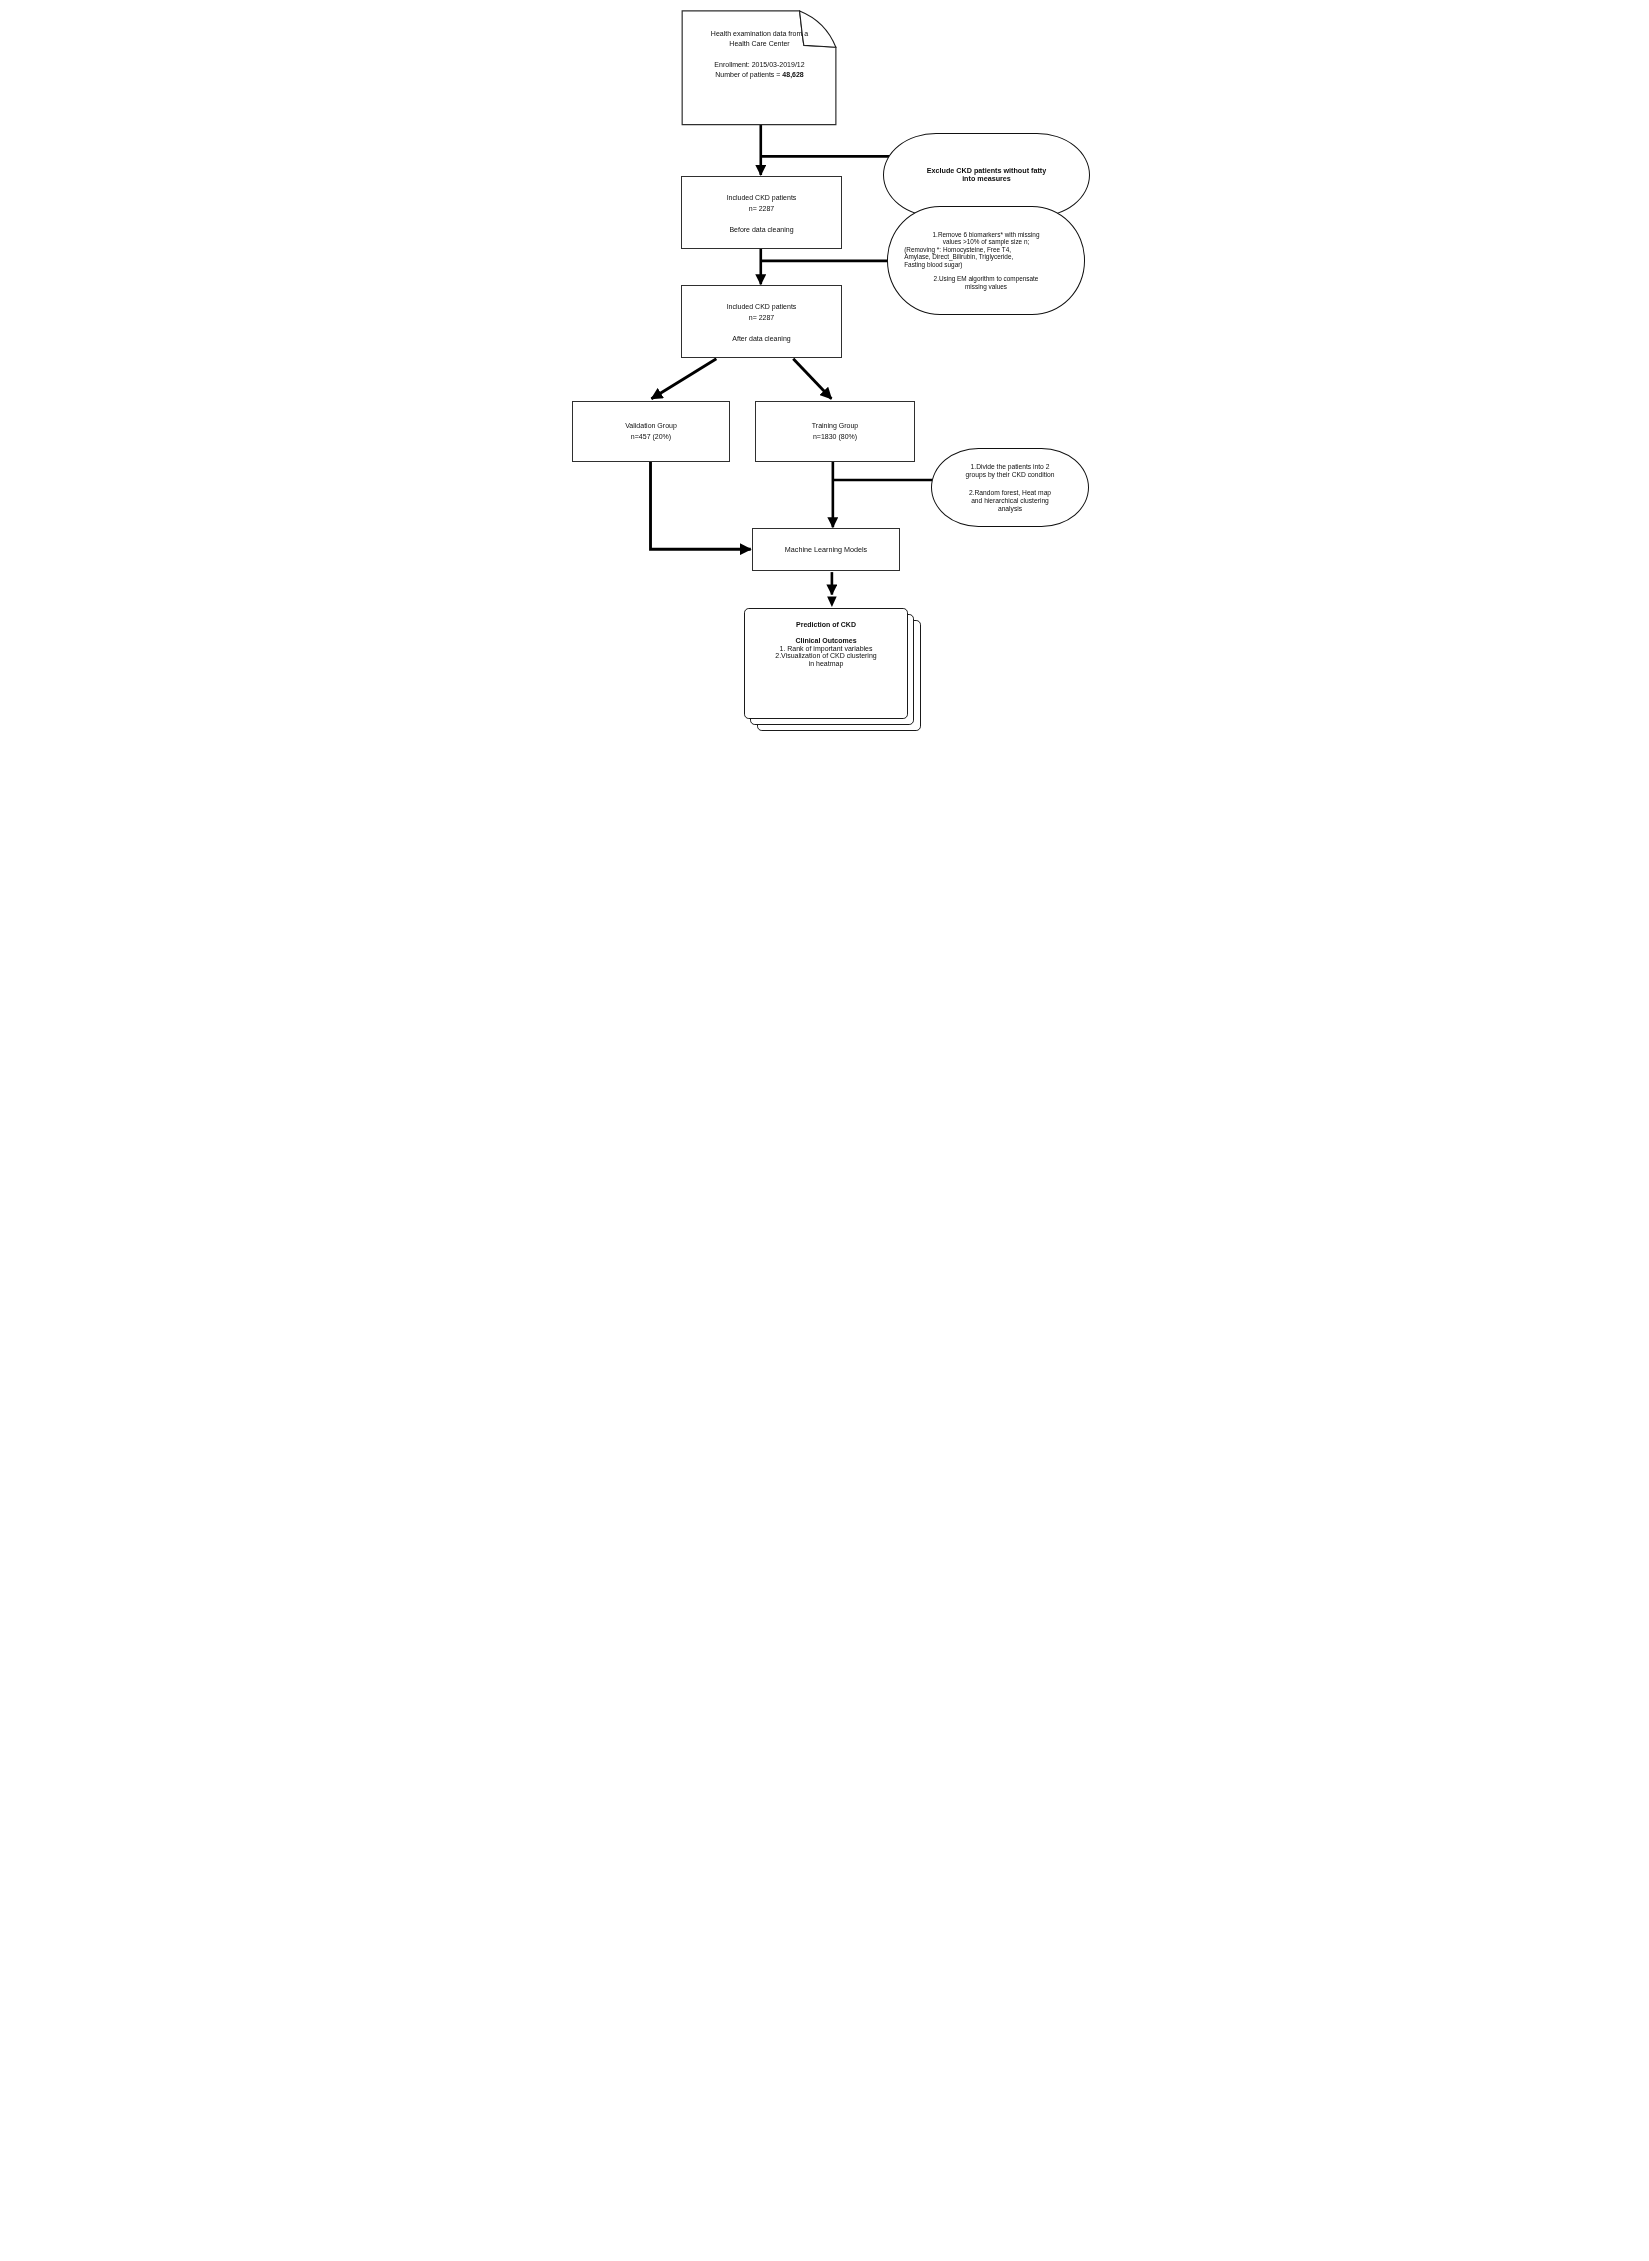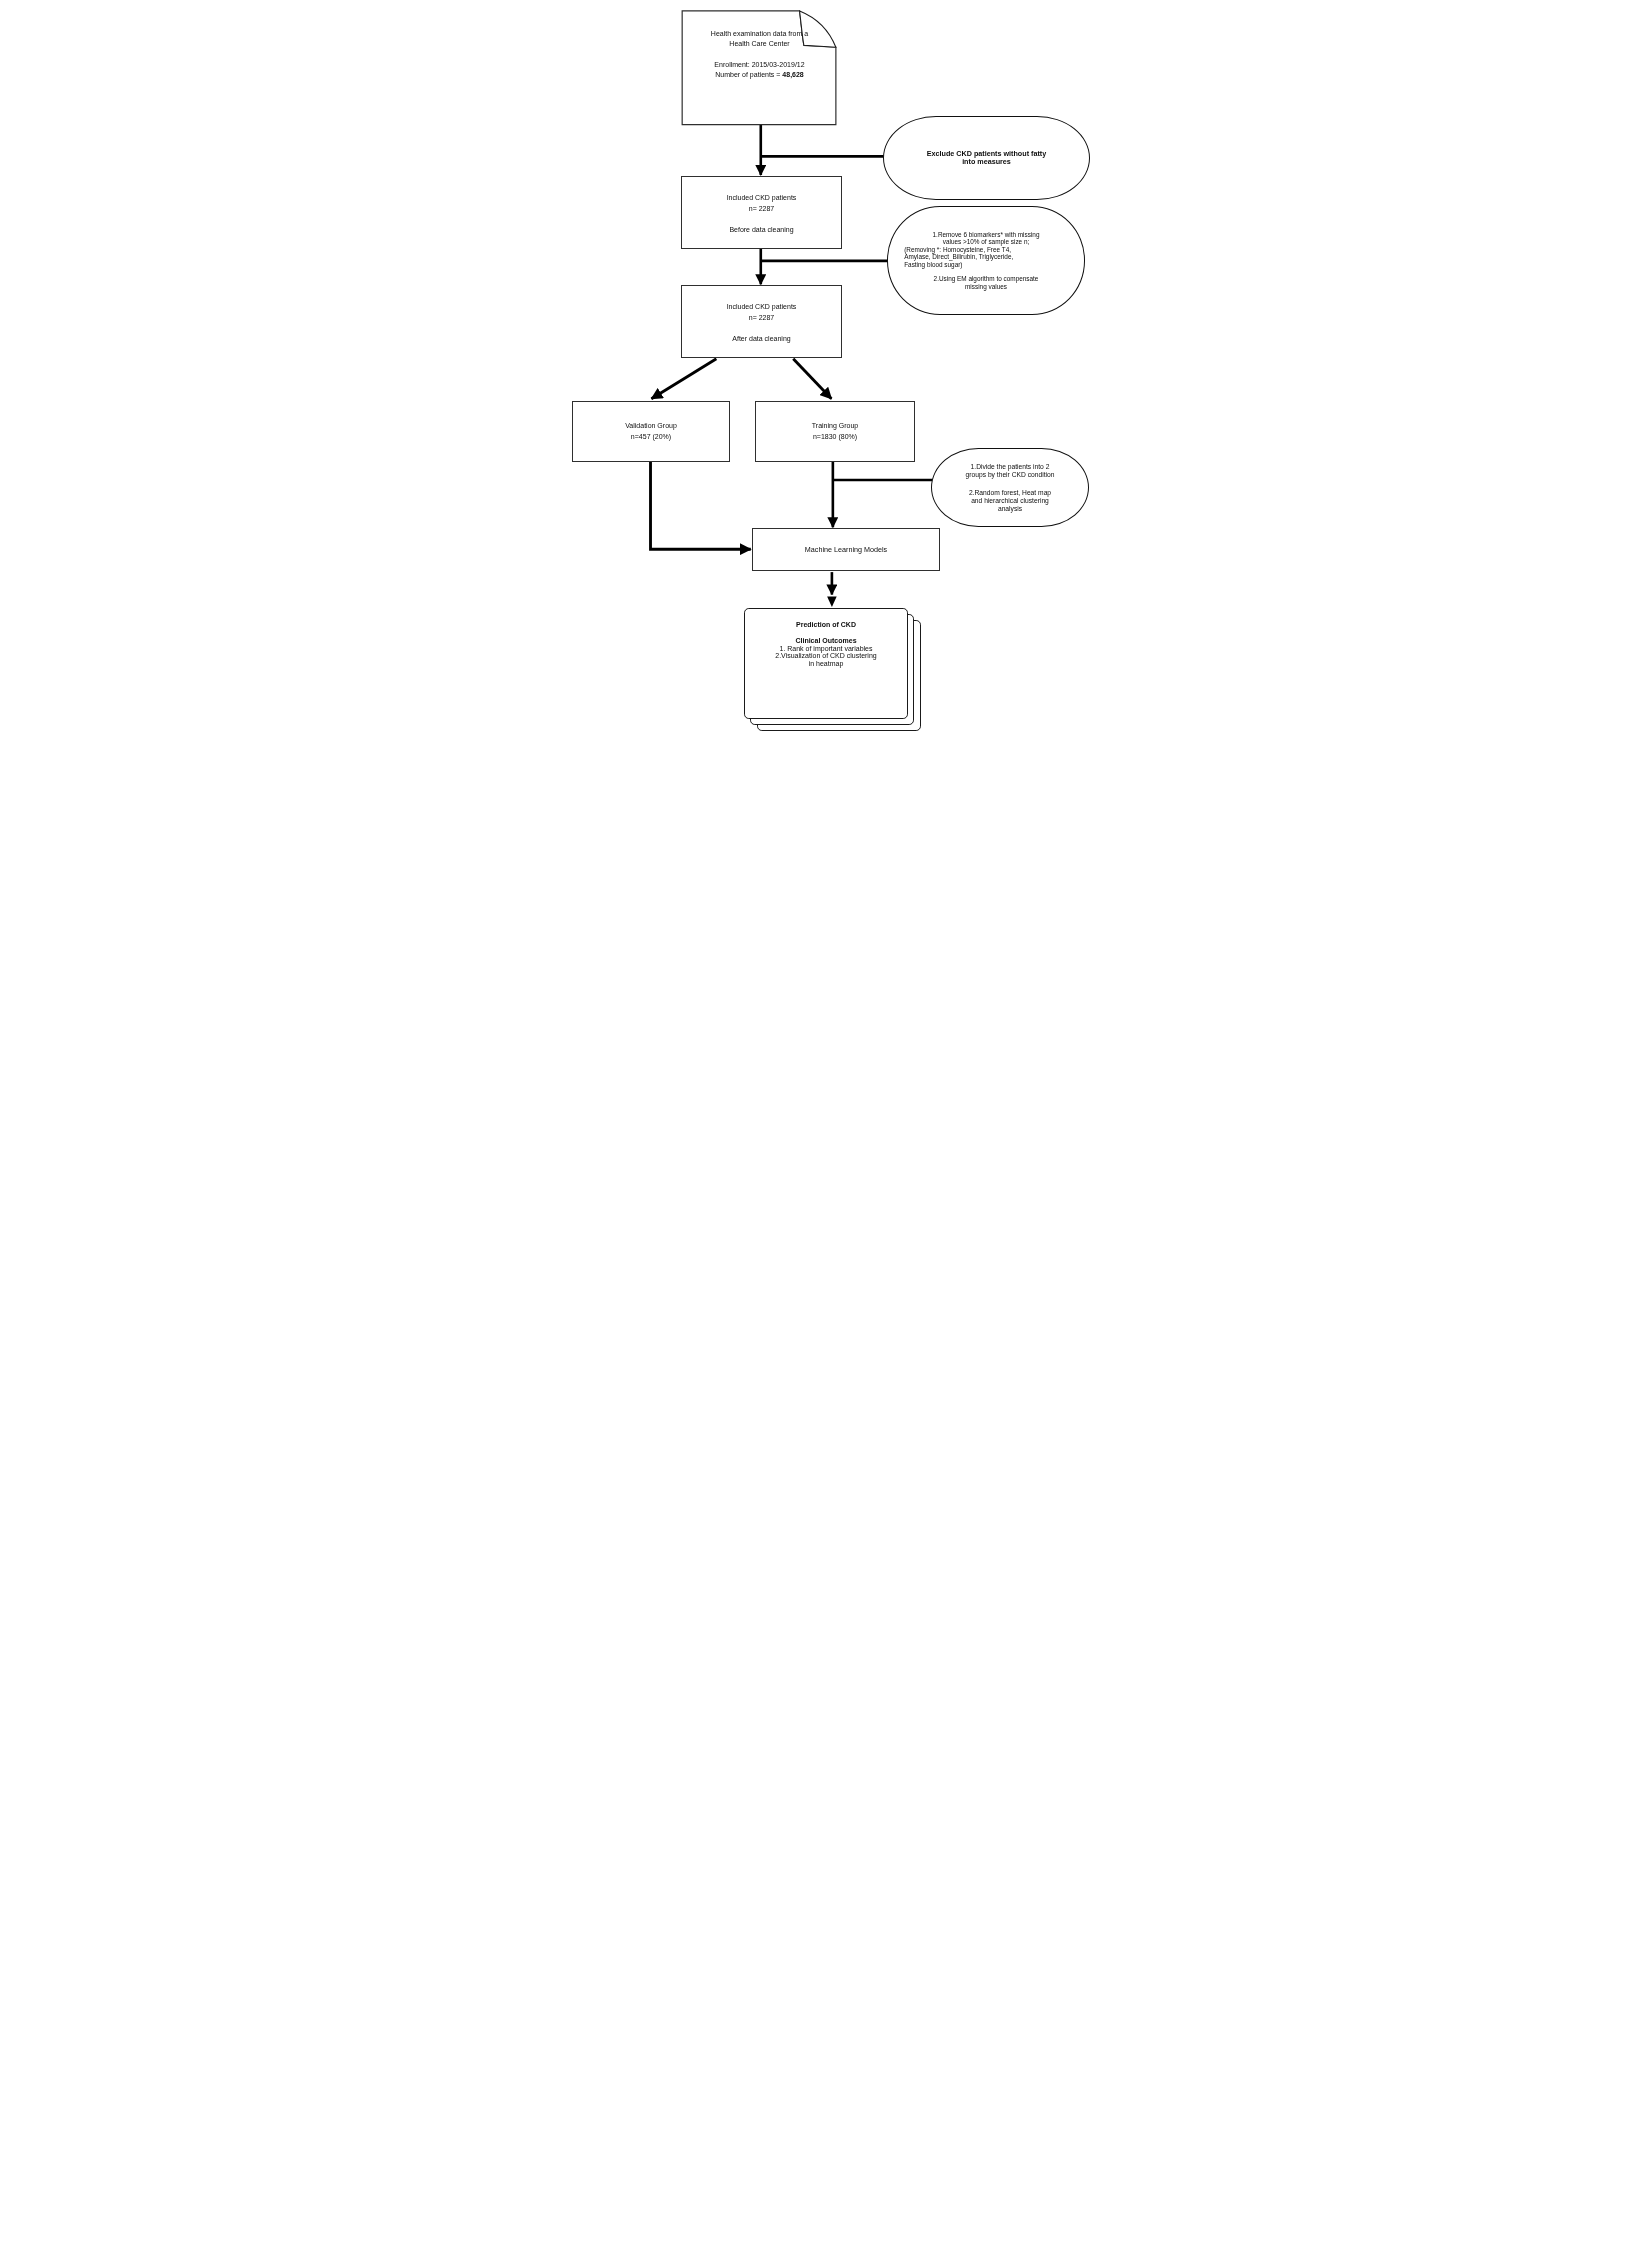--- a/index.html
+++ b/index.html
@@ -18,28 +18,28 @@
   #doc .doc-text{position:relative;z-index:2;padding-top:19px;font-size:7px;line-height:10px;width:100%;}
   #doc .gap1{margin-top:11.5px;}
   
   #before{left:125px;top:176px;width:161px;height:73px;padding-top:16.2px;font-size:7px;line-height:10.5px;}
   #after{left:125px;top:285px;width:161px;height:73px;padding-top:16.2px;font-size:7px;line-height:10.5px;}
   .gap22{margin-top:10.5px;}
   
   #validation{left:16px;top:401px;width:158px;height:61px;justify-content:center;font-size:7px;line-height:10.5px;}
   #training{left:199px;top:401px;width:160px;height:61px;justify-content:center;font-size:7px;line-height:10.5px;}
   
-  #pill-exclude{left:327px;top:116px;width:207px;height:84px;border-radius:53px/42px;font-size:7.2px;line-height:8.1px;font-weight:bold;}
+  #pill-exclude{left:327px;top:133px;width:207px;height:84px;border-radius:53px/42px;font-size:7.2px;line-height:8.1px;font-weight:bold;}
   #pill-clean{left:331px;top:206px;width:198px;height:109px;border-radius:53px/54px;font-size:6.4px;line-height:7.4px;padding:0 16.2px;}
   #pill-clean .al{text-align:left;}
   #pill-clean .gap15{margin-top:7.2px;}
   #pill-divide{left:375px;top:448px;width:158px;height:79px;border-radius:48px/40px;font-size:6.7px;line-height:8px;}
   #pill-divide .gap21{margin-top:10px;}
   
-  #ml{left:196px;top:528px;width:188px;height:43px;justify-content:center;font-size:7.2px;}
+  #ml{left:196px;top:528px;width:148px;height:43px;justify-content:center;font-size:7.2px;}
   
   .card{position:absolute;width:164px;height:111px;background:#ffffff;border:1px solid #1a1a1a;border-radius:4.8px;box-sizing:border-box;}
   #card-back2{left:201px;top:620px;z-index:2;}
   #card-back1{left:194px;top:614px;z-index:3;}
   #card-front{left:188px;top:608px;z-index:4;display:flex;flex-direction:column;align-items:center;text-align:center;
               font-size:7px;line-height:7.6px;padding-top:12.4px;}
   #card-front .gap17{margin-top:8.1px;}
 </style>
 </head>
 <body>

